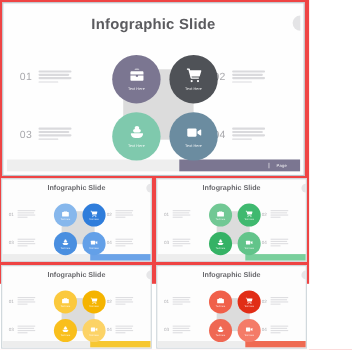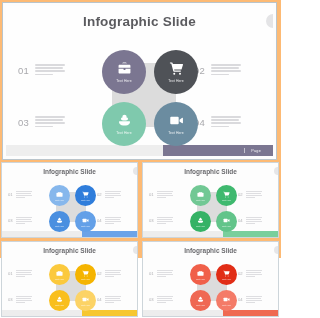--- a/index.html
+++ b/index.html
@@ -11,21 +11,21 @@
     width: 281px;
     height: 318px;
     overflow: hidden;
     font-family: "Liberation Sans", sans-serif;
   }
 
   .deck {
     position: relative;
     width: 281px;
     height: 258px;
-    background: #fdba74;
+    background: #ef4444;
   }
 
   
   .hero {
     position: absolute;
     left: 2px;
     top: 2px;
     width: 275px;
     height: 158px;
     background: #fdfdfd;

